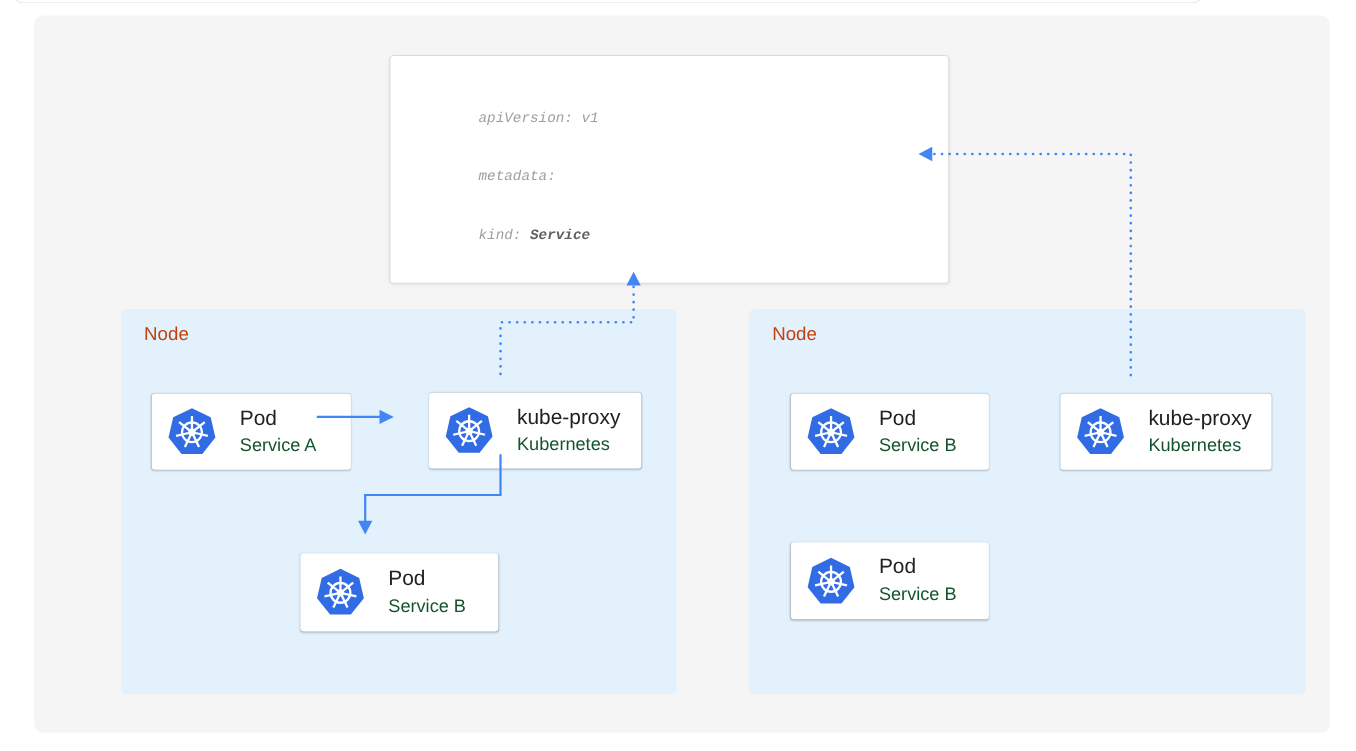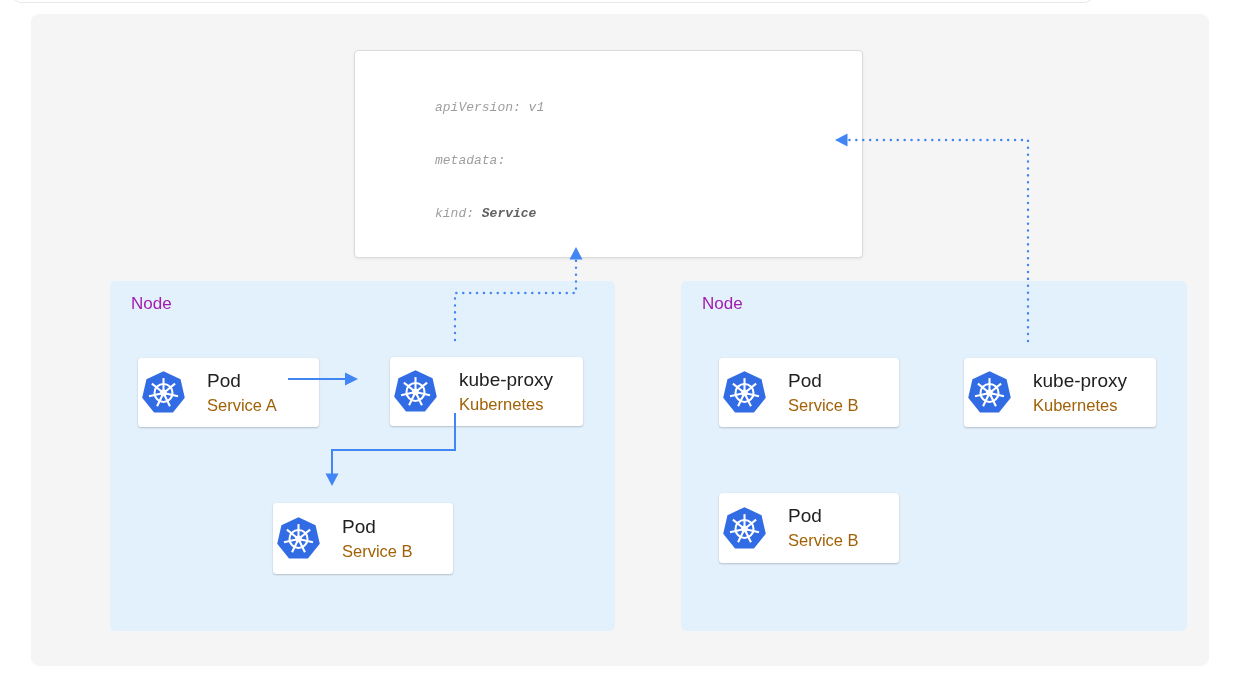--- a/index.html
+++ b/index.html
@@ -34,34 +34,34 @@
   }
   .code .b{font-weight:bold;color:#616161;}
   
   .node{
     position:absolute;background:#e3f1fd;border-radius:5px;
   }
   .node-left{left:79px;top:267px;width:505px;height:350px;}
   .node-right{left:650px;top:267px;width:506px;height:350px;}
   .node-label{
     position:absolute;left:21px;top:13px;
-    font-size:17px;color:#a21caf;
+    font-size:17px;color:#c2410c;
   }
   
   .card{
     position:absolute;background:#ffffff;border-radius:3px;
     box-shadow:0 1px 2px rgba(0,0,0,0.2), 0 0 1px rgba(0,0,0,0.1);
     display:flex;align-items:center;gap:20px;
-    padding-left:2px;box-sizing:border-box;
+    padding-left:13px;box-sizing:border-box;
   }
   .k8s-icon{display:inline-flex;flex:0 0 auto;}
   .k8s-icon svg{width:47px;height:45px;display:block;}
   .card-text{display:flex;flex-direction:column;}
   .card-title{font-size:19px;color:#212121;line-height:1.15;}
-  .card-subtitle{font-size:16.5px;color:#a16207;line-height:1.2;margin-top:4px;}
+  .card-subtitle{font-size:16.5px;color:#14532d;line-height:1.2;margin-top:4px;}
   
   .c-pod-a   {left:28px; top:77px; width:181px;height:69px;}
   .c-kp1     {left:280px;top:76px; width:193px;height:69px;}
   .c-pod-b1  {left:163px;top:222px;width:180px;height:71px;}
   
   .c-pod-b2  {left:38px; top:77px; width:180px;height:69px;}
   .c-kp2     {left:283px;top:77px; width:192px;height:69px;}
   .c-pod-b3  {left:38px; top:212px;width:180px;height:70px;}
   
   .arrows{

